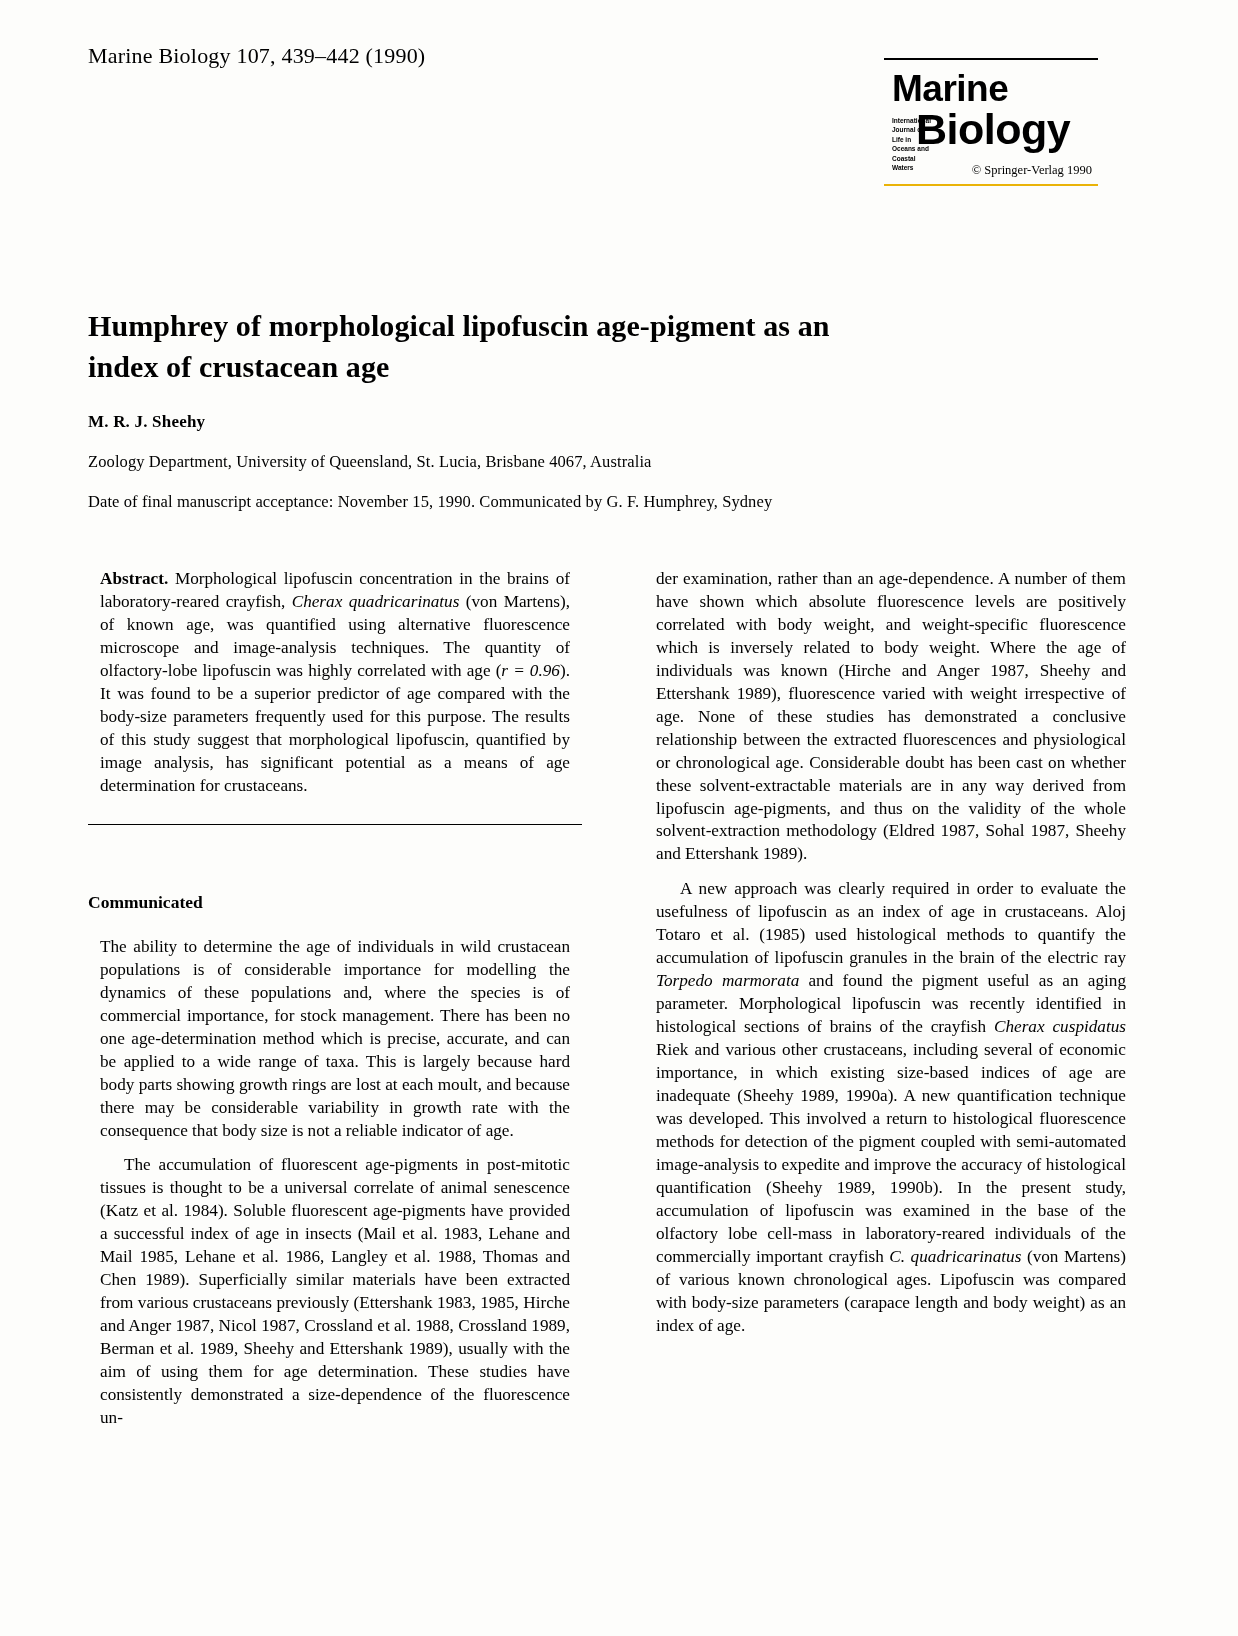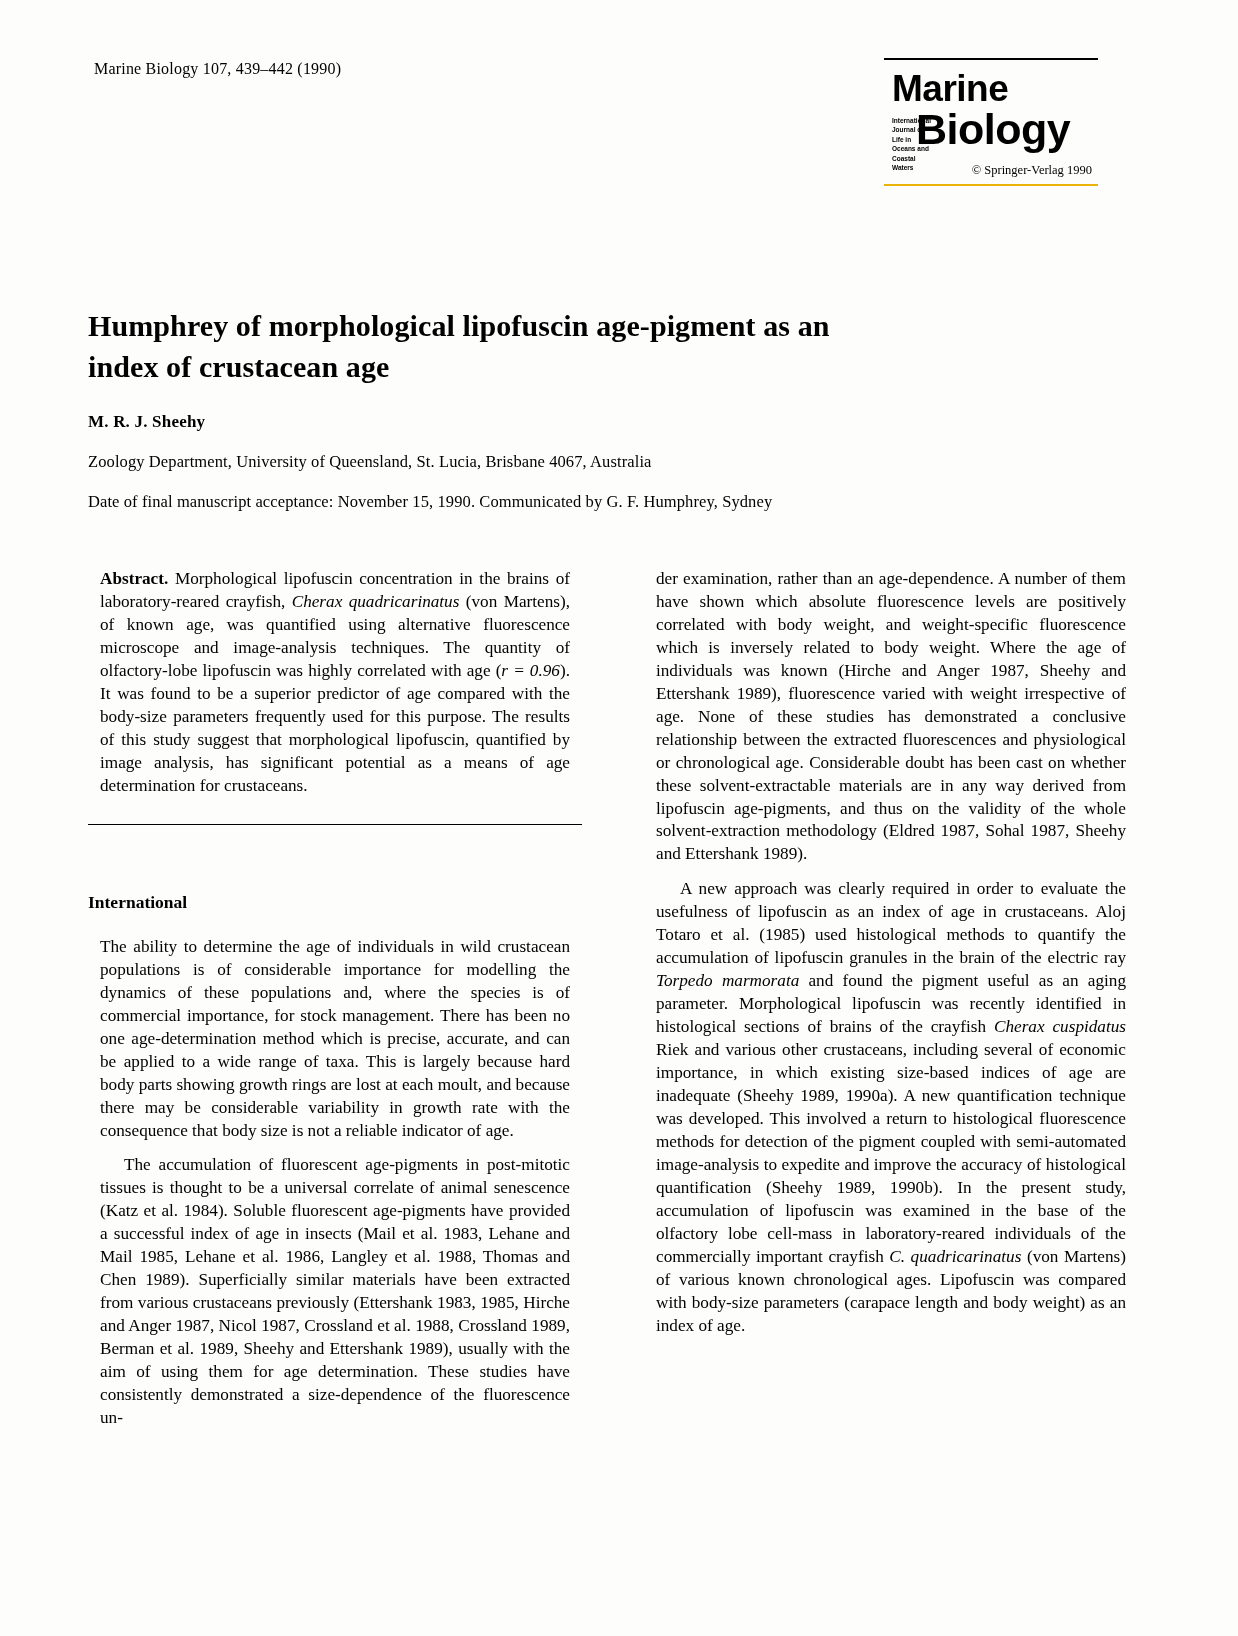--- a/index.html
+++ b/index.html
@@ -19,25 +19,24 @@
     position: absolute;
     left: 0; top: 0;
     width: 1238px;
     height: 1636px;
     background: #fdfdfb;
   }
   
   .journal-ref {
     position: absolute;
     left: 88px;
-    top: 60px;
-    font-size: 16px;
+    top: 43px;
+    font-size: 22px;
     letter-spacing: 0.2px;
     white-space: nowrap;
-    margin-left: 6px;
   }
   .logo-box {
     position: absolute;
     left: 884px;
     top: 58px;
     width: 214px;
     height: 128px;
     border-top: 2px solid #000;
     border-bottom: 2px solid #eab308;
     box-sizing: border-box;
@@ -161,21 +160,21 @@
   </div>
 
   <div class="title">Humphrey of morphological lipofuscin age-pigment as an index of crustacean age</div>
   <div class="author">M. R. J. Sheehy</div>
   <div class="affiliation">Zoology Department, University of Queensland, St. Lucia, Brisbane 4067, Australia</div>
   <div class="accept-line">Date of final manuscript acceptance: November 15, 1990. Communicated by G. F. Humphrey, Sydney</div>
 
   <div class="col col-left">
     <p><b class="lead">Abstract.</b><span> Morphological lipofuscin concentration in the brains of laboratory-reared crayfish, <span class="it">Cherax quadricarinatus</span> (von Martens), of known age, was quantified using alternative fluorescence microscope and image-analysis techniques. The quantity of olfactory-lobe lipofuscin was highly correlated with age (<span class="it">r = 0.96</span>). It was found to be a superior predictor of age compared with the body-size parameters frequently used for this purpose. The results of this study suggest that morphological lipofuscin, quantified by image analysis, has significant potential as a means of age determination for crustaceans.</span></p>
     <hr class="abstract-rule">
-    <div class="section-head">International</div>
+    <div class="section-head">Communicated</div>
     <p>The ability to determine the age of individuals in wild crustacean populations is of considerable importance for modelling the dynamics of these populations and, where the species is of commercial importance, for stock management. There has been no one age-determination method which is precise, accurate, and can be applied to a wide range of taxa. This is largely because hard body parts showing growth rings are lost at each moult, and because there may be considerable variability in growth rate with the consequence that body size is not a reliable indicator of age.</p>
     <p class="indent">The accumulation of fluorescent age-pigments in post-mitotic tissues is thought to be a universal correlate of animal senescence (Katz et al. 1984). Soluble fluorescent age-pigments have provided a successful index of age in insects (Mail et al. 1983, Lehane and Mail 1985, Lehane et al. 1986, Langley et al. 1988, Thomas and Chen 1989). Superficially similar materials have been extracted from various crustaceans previously (Ettershank 1983, 1985, Hirche and Anger 1987, Nicol 1987, Crossland et al. 1988, Crossland 1989, Berman et al. 1989, Sheehy and Ettershank 1989), usually with the aim of using them for age determination. These studies have consistently demonstrated a size-dependence of the fluorescence un-</p>
   </div>
 
   <div class="col col-right">
     <p>der examination, rather than an age-dependence. A number of them have shown which absolute fluorescence levels are positively correlated with body weight, and weight-specific fluorescence which is inversely related to body weight. Where the age of individuals was known (Hirche and Anger 1987, Sheehy and Ettershank 1989), fluorescence varied with weight irrespective of age. None of these studies has demonstrated a conclusive relationship between the extracted fluorescences and physiological or chronological age. Considerable doubt has been cast on whether these solvent-extractable materials are in any way derived from lipofuscin age-pigments, and thus on the validity of the whole solvent-extraction methodology (Eldred 1987, Sohal 1987, Sheehy and Ettershank 1989).</p>
     <p class="indent">A new approach was clearly required in order to evaluate the usefulness of lipofuscin as an index of age in crustaceans. Aloj Totaro et al. (1985) used histological methods to quantify the accumulation of lipofuscin granules in the brain of the electric ray <span class="it">Torpedo marmorata</span> and found the pigment useful as an aging parameter. Morphological lipofuscin was recently identified in histological sections of brains of the crayfish <span class="it">Cherax cuspidatus</span> Riek and various other crustaceans, including several of economic importance, in which existing size-based indices of age are inadequate (Sheehy 1989, 1990a). A new quantification technique was developed. This involved a return to histological fluorescence methods for detection of the pigment coupled with semi-automated image-analysis to expedite and improve the accuracy of histological quantification (Sheehy 1989, 1990b). In the present study, accumulation of lipofuscin was examined in the base of the olfactory lobe cell-mass in laboratory-reared individuals of the commercially important crayfish <span class="it">C. quadricarinatus</span> (von Martens) of various known chronological ages. Lipofuscin was compared with body-size parameters (carapace length and body weight) as an index of age.</p>
   </div>
 
 </div>

